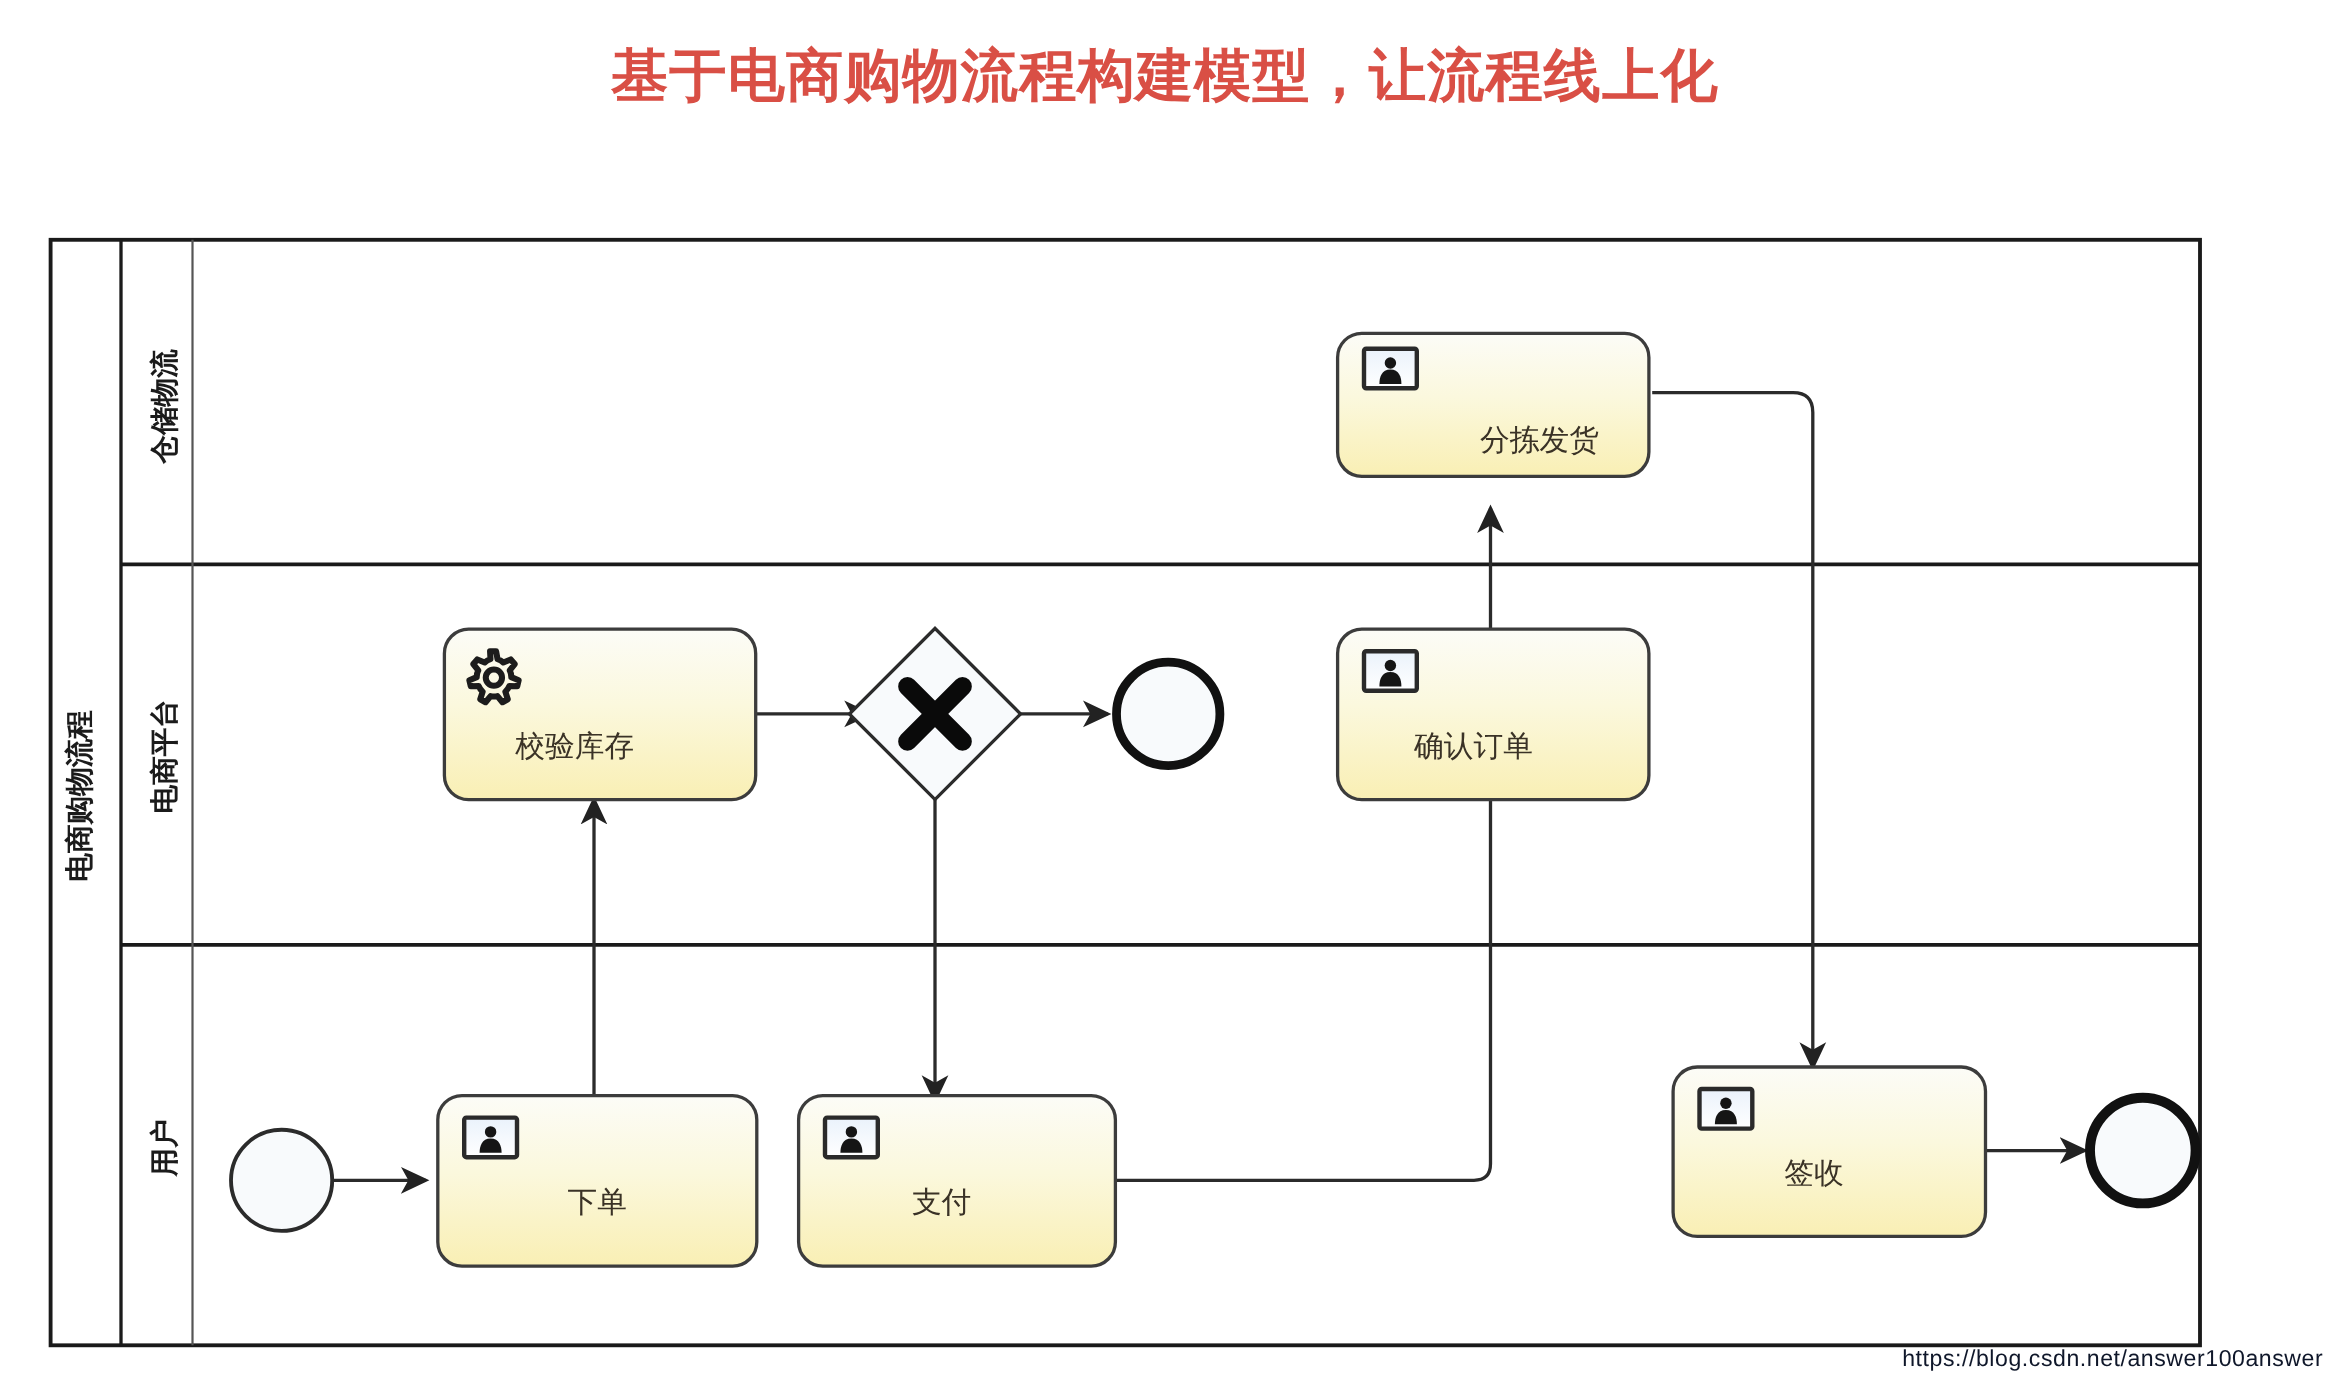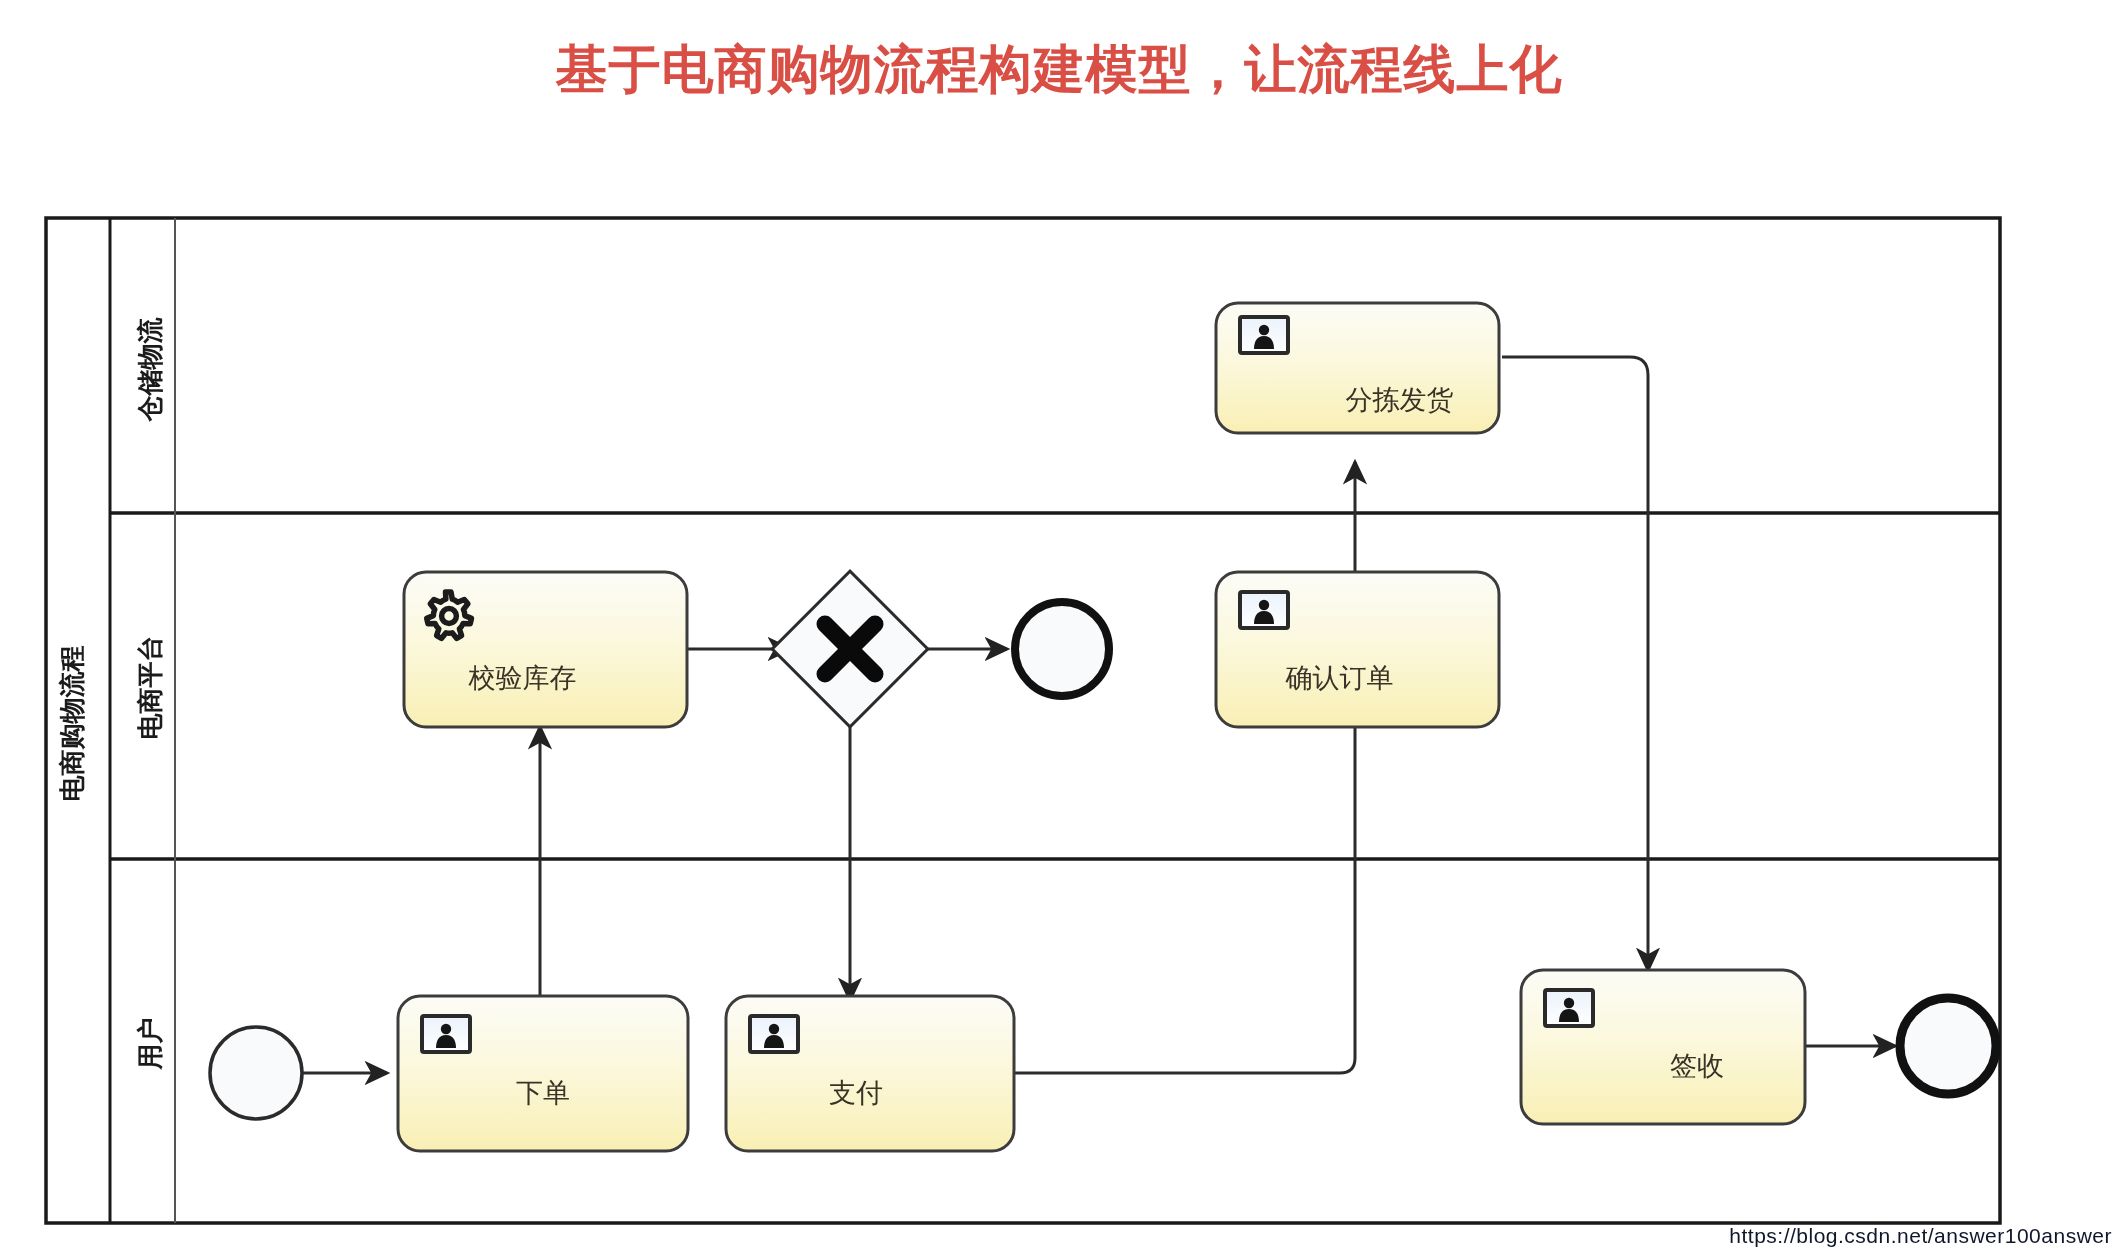--- a/index.html
+++ b/index.html
@@ -202,15 +202,15 @@
 
 <div class="lane-label" style="left:70px; top:352px; width:160px;">仓储物流</div>
 <div class="lane-label" style="left:70px; top:670px; width:160px;">电商平台</div>
 <div class="lane-label" style="left:90px; top:1026px; width:120px;">用户</div>
 
 <div class="node-label" style="left:404px; top:660px; width:237px;">校验库存</div>
 <div class="node-label" style="left:1216px; top:660px; width:247px;">确认订单</div>
 <div class="node-label" style="left:1216px; top:382px; width:283px;margin-left:42px;">分拣发货</div>
 <div class="node-label" style="left:398px; top:1075px; width:290px;">下单</div>
 <div class="node-label" style="left:726px; top:1075px; width:260px;">支付</div>
-<div class="node-label" style="left:1521px; top:1048px; width:256px;padding-left:48px;">签收</div>
+<div class="node-label" style="left:1521px; top:1048px; width:256px;">签收</div>
 
 <div class="watermark">https://blog.csdn.net/answer100answer</div>
 
 </body></html>

